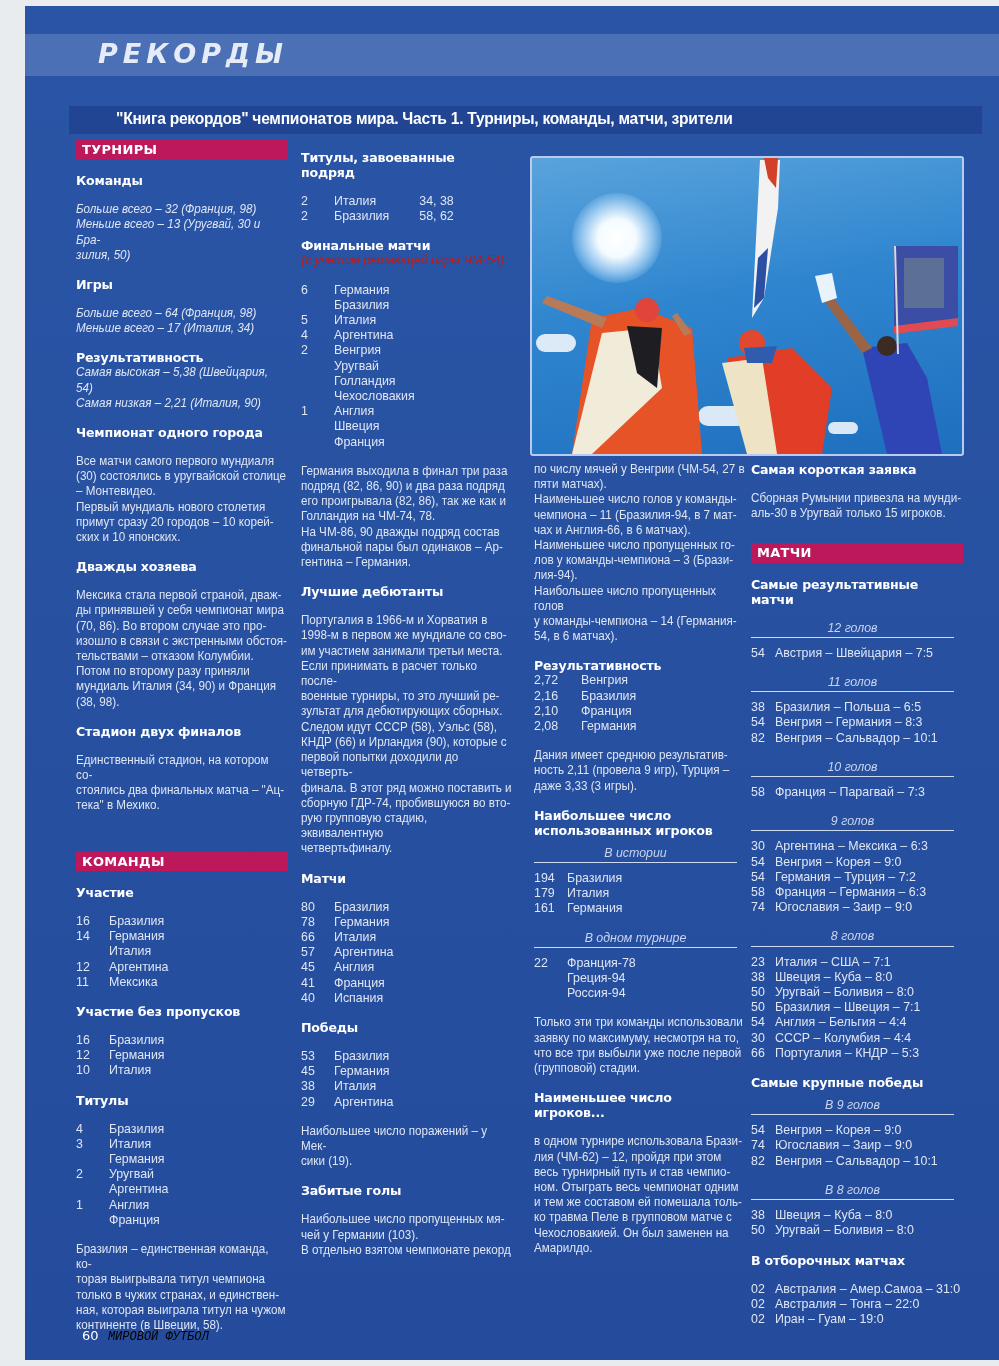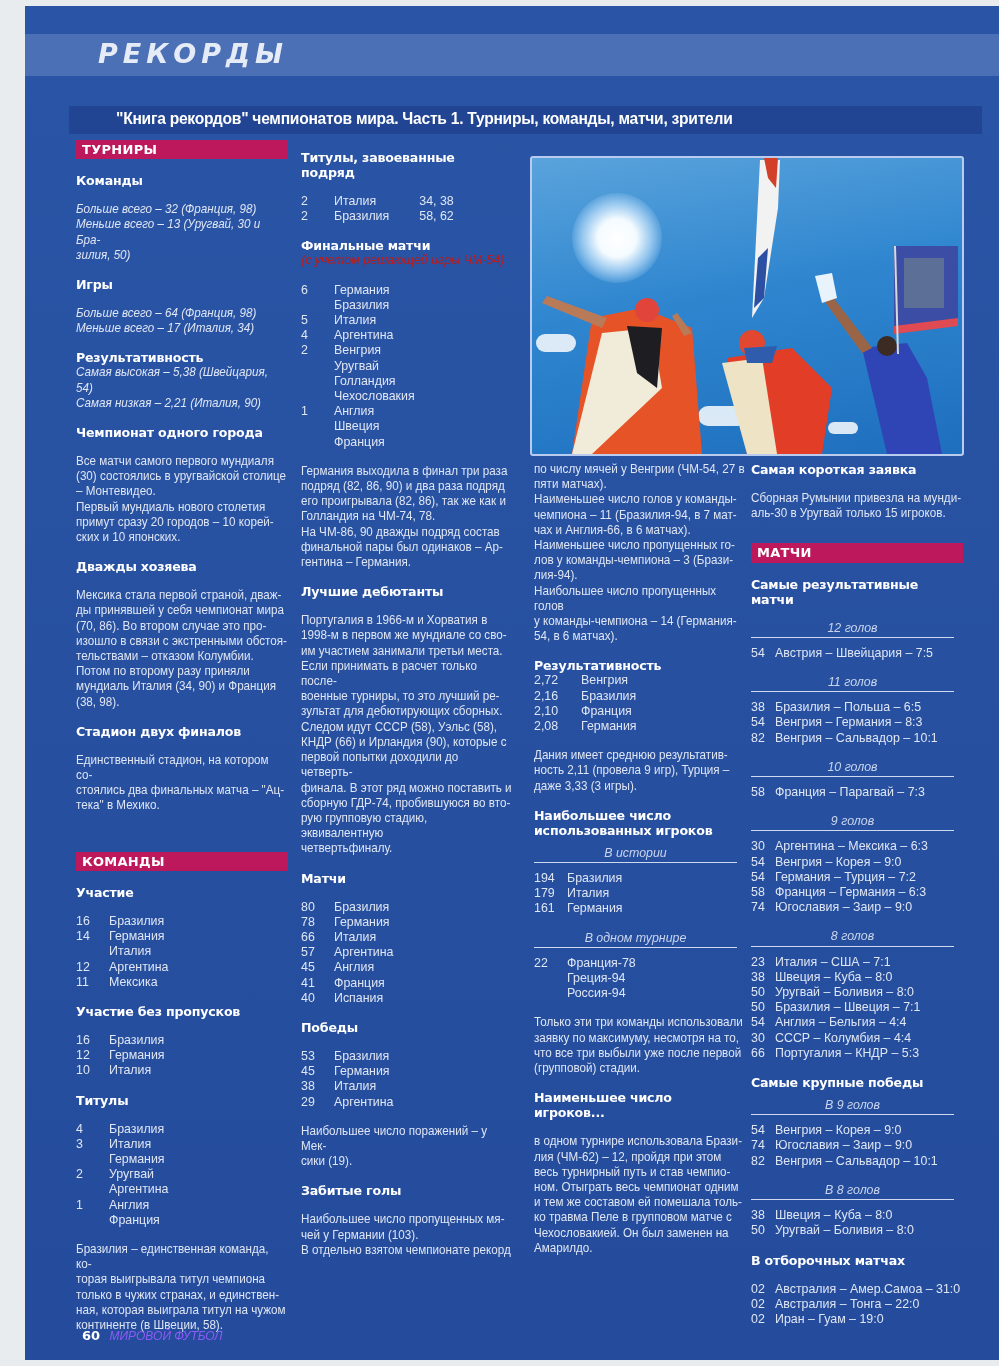--- a/index.html
+++ b/index.html
@@ -76,22 +76,22 @@
   }
   .sun {
     position: absolute; left: 40px; top: 35px; width: 90px; height: 90px; border-radius: 50%;
     background: radial-gradient(circle, #ffffff 0%, #f4fbff 30%, rgba(200,230,255,0.6) 55%, rgba(90,160,220,0) 75%);
   }
   .cloud { position: absolute; background: #eef5fb; border-radius: 10px; opacity: 0.9; }
   .fan { position: absolute; }
   .footer {
     position: absolute; left: 82px; top: 1328px; color: #dfe6f4; font-size: 12px;
   }
-  .footer .num { font-family: "DejaVu Sans", sans-serif; font-weight: bold; color: #fff; font-size: 13px; margin-right: 6px; }
-  .footer .mag { font-style: italic; color: #8b5cf6; }
+  .footer .num { font-family: "DejaVu Sans", sans-serif; font-weight: normal; color: #fff; font-size: 13px; margin-right: 6px; }
+  .footer .mag { font-style: italic; color: #000000; font-family: Liberation Mono, monospace; }
 </style>
 </head>
 <body>
 
 <div class="page">
   <div class="section-band">
     <span class="label">РЕКОРДЫ</span>
   </div>
   <div class="title-bar">
     <span class="text">"Книга рекордов" чемпионатов мира. Часть 1. Турниры, команды, матчи, зрители</span>

